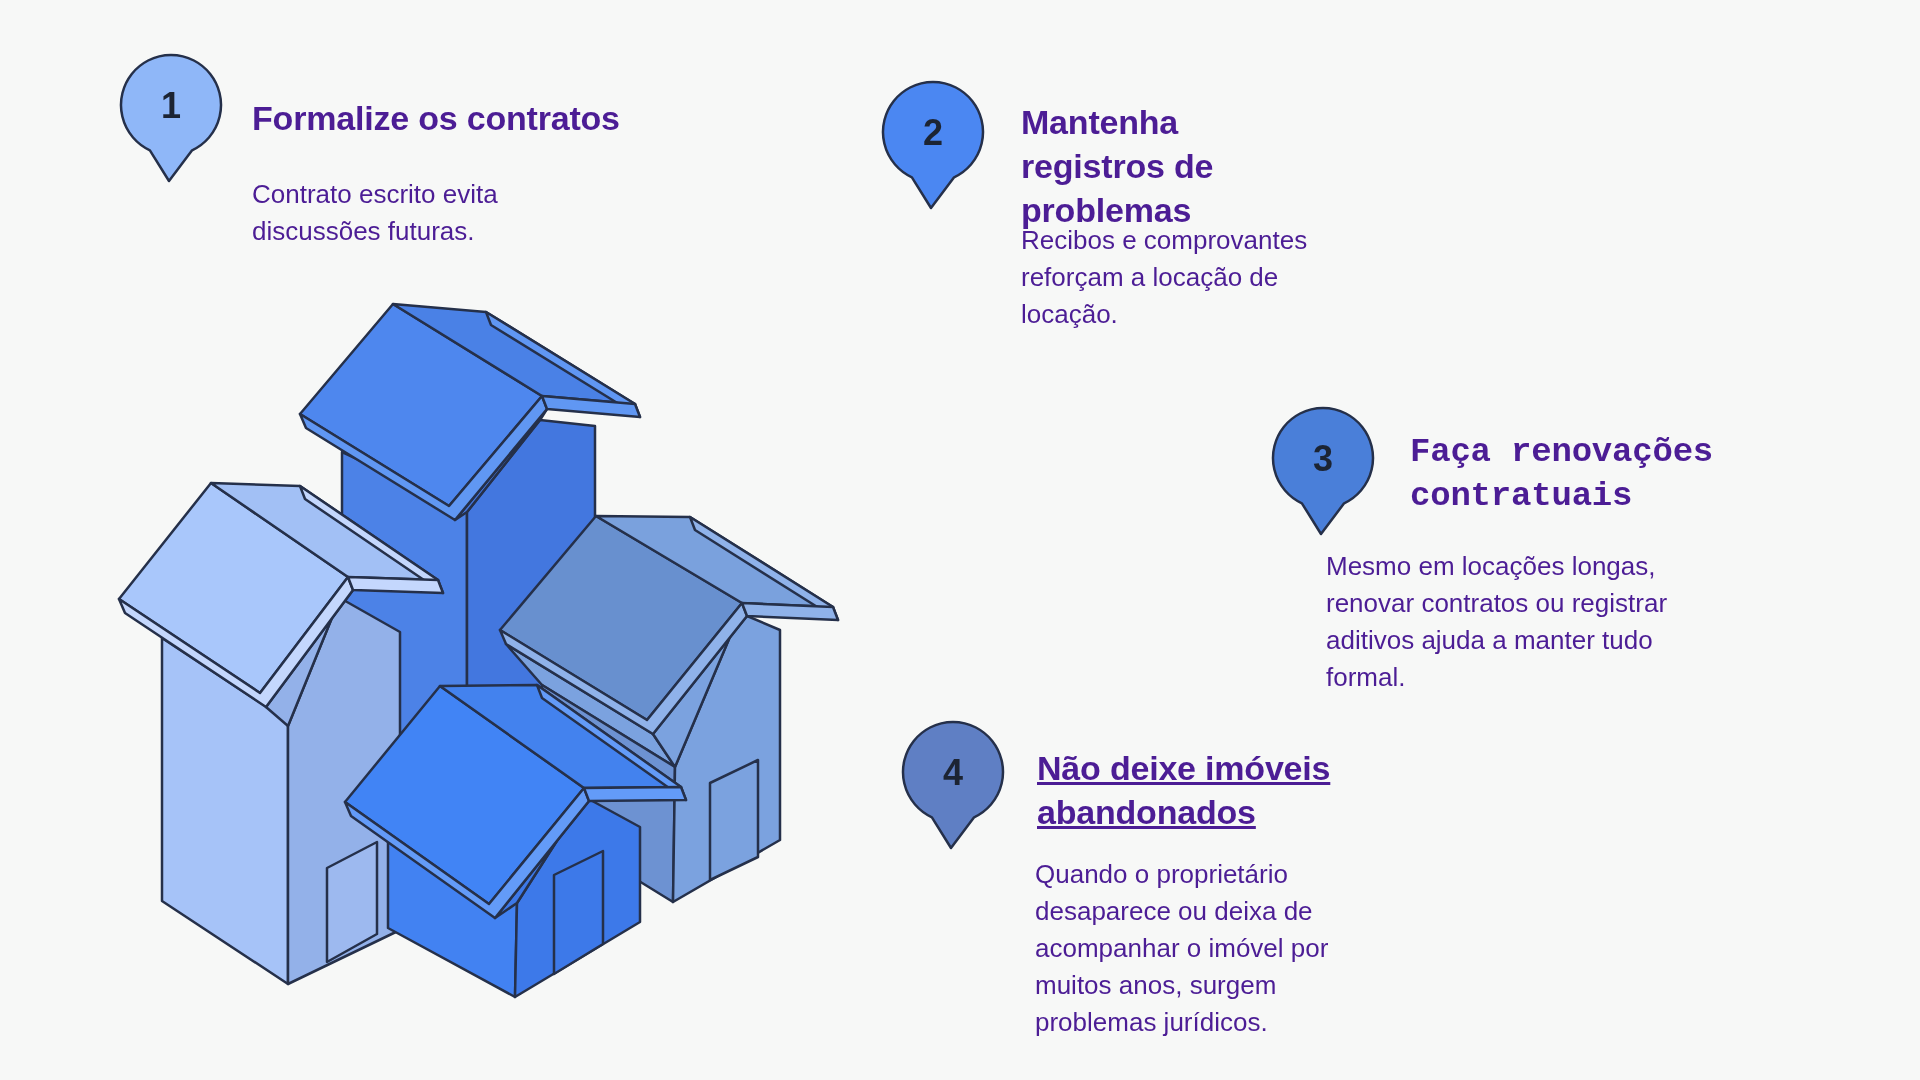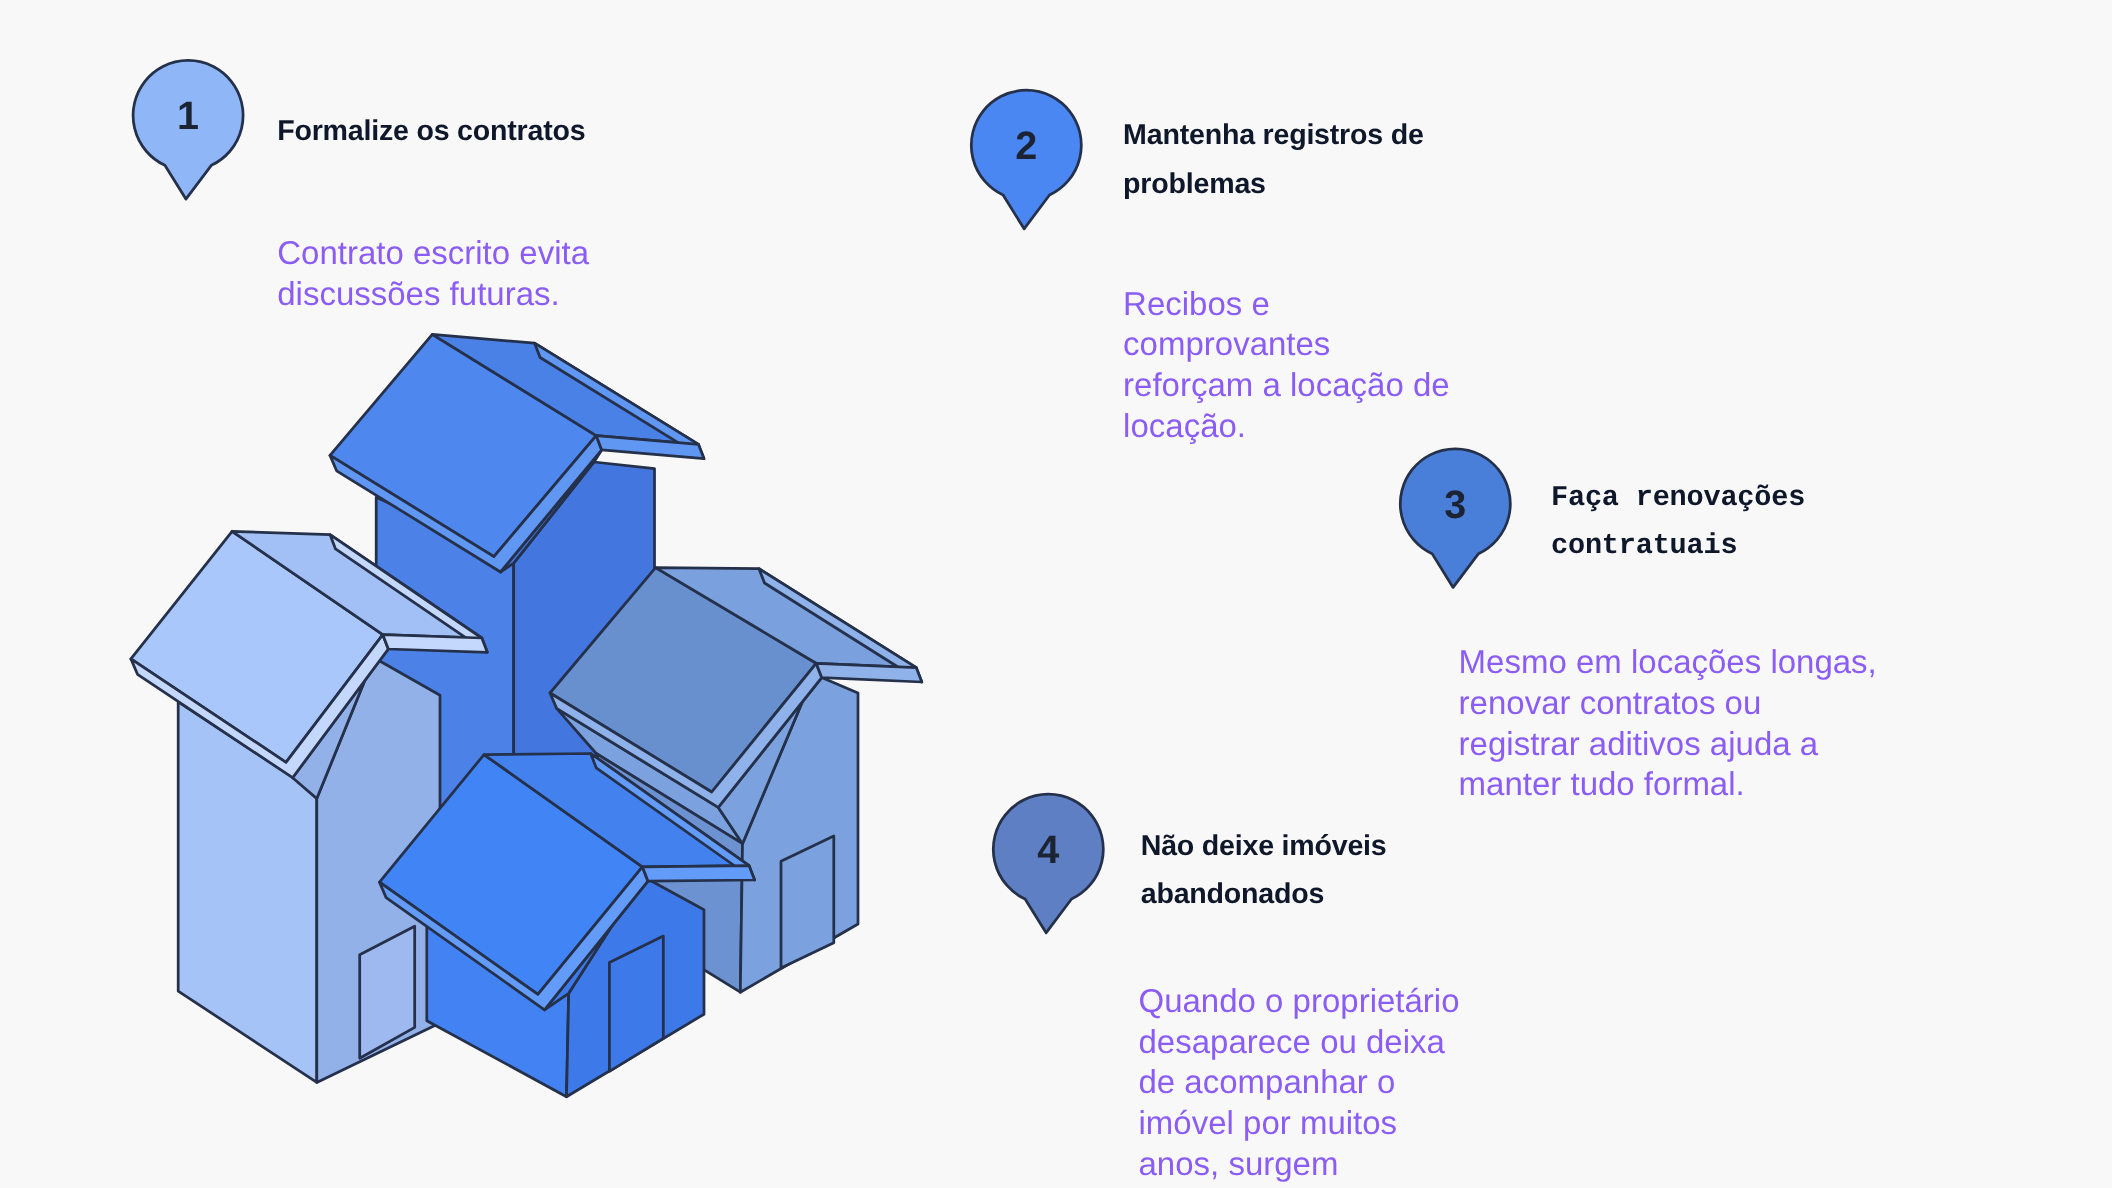--- a/index.html
+++ b/index.html
@@ -1,19 +1,19 @@
 <!DOCTYPE html>
 <html><head>
 <meta charset="utf-8">
 <style>
   html,body{margin:0;padding:0;}
   body{width:1920px;height:1080px;background:#f7f8f7;font-family:"Liberation Sans",sans-serif;overflow:hidden;position:relative;}
   .abs{position:absolute;}
-  .title{font-weight:bold;font-size:26px;line-height:44px;color:#0f172a;letter-spacing:-0.2px;}
-  .body{font-size:30px;line-height:37px;color:#8b5cf6;margin-top:36px;}
+  .title{font-weight:bold;font-size:34px;line-height:44px;color:#4c1d95;letter-spacing:-0.2px;}
+  .body{font-size:26px;line-height:37px;color:#4c1d95;}
   .marker-num{font-weight:bold;font-size:36px;fill:#1c2433;}
   svg polygon, svg path{stroke:#25304a;stroke-width:2.5;stroke-linejoin:round;}
   .t-wf{fill:#4C82E7}.t-we{fill:#4377DF}.t-sf{fill:#4E87EE}.t-sb{fill:#4A81E6}.t-fa{fill:#6097F3}
   .l-wf{fill:#A6C3F8}.l-we{fill:#93B1E9}.l-dr{fill:#9DB9EF}.l-sf{fill:#A9C7FB}.l-sb{fill:#A2C0F5}.l-fa{fill:#C4D7FD}
   .r-wf{fill:#6D92D2}.r-we{fill:#7BA2DF}.r-dr{fill:#7BA2DF}.r-sf{fill:#6890CF}.r-sb{fill:#7AA1DD}.r-fa{fill:#8FB2EA}
   .f-wf{fill:#4282F2}.f-we{fill:#3D79E9}.f-dr{fill:#3D79E9}.f-sf{fill:#4184F5}.f-sb{fill:#4382EE}.f-fa{fill:#639BF8}
 </style>
 </head>
 <body>
 
@@ -35,21 +35,21 @@
   <path d="M 33.9,100.3 A 50,50 0 1 1 76.1,100.3 L 53,131 Z" fill="#4a7fd9"></path>
   <text class="marker-num" x="55" y="55" text-anchor="middle" dominant-baseline="central">3</text>
 </svg>
 <div class="abs title" style="left:1410px;top:430px;width:340px;font-family:Liberation Mono, monospace;">Faça renovações contratuais</div>
 <div class="abs body" style="left:1326px;top:548px;width:385px;">Mesmo em locações longas, renovar contratos ou registrar aditivos ajuda a manter tudo formal.</div>
 
 <svg class="abs" style="left:898px;top:717px;" width="110" height="140" viewBox="0 0 110 140">
   <path d="M 33.9,100.3 A 50,50 0 1 1 76.1,100.3 L 53,131 Z" fill="#5f7fc4"></path>
   <text class="marker-num" x="55" y="55" text-anchor="middle" dominant-baseline="central">4</text>
 </svg>
-<div class="abs title" style="left:1037px;top:746px;width:330px;">Não deixe imóveis abandonados</div>
+<div class="abs title" style="left:1037px;top:746px;width:330px;text-decoration:underline;">Não deixe imóveis abandonados</div>
 <div class="abs body" style="left:1035px;top:856px;width:305px;">Quando o proprietário desaparece ou deixa de acompanhar o imóvel por muitos anos, surgem problemas jurídicos.</div>
 
 <svg class="abs" style="left:100px;top:280px;" width="780" height="760" viewBox="0 0 780 760">
 
   <g>
     <polygon class="t-wf" points="242,172 367,230 367,545 242,487"></polygon>
     <polygon class="t-we" points="367,232 440,140 495,146 495,467 367,545"></polygon>
     <polygon class="t-we" points="355,240 447,129 440,140 367,232"></polygon>
     <polygon class="t-sf" points="293,24 442,116 349,226 200,134"></polygon>
     <polygon class="t-sb" points="293,24 386,32 535,124 442,116"></polygon>

